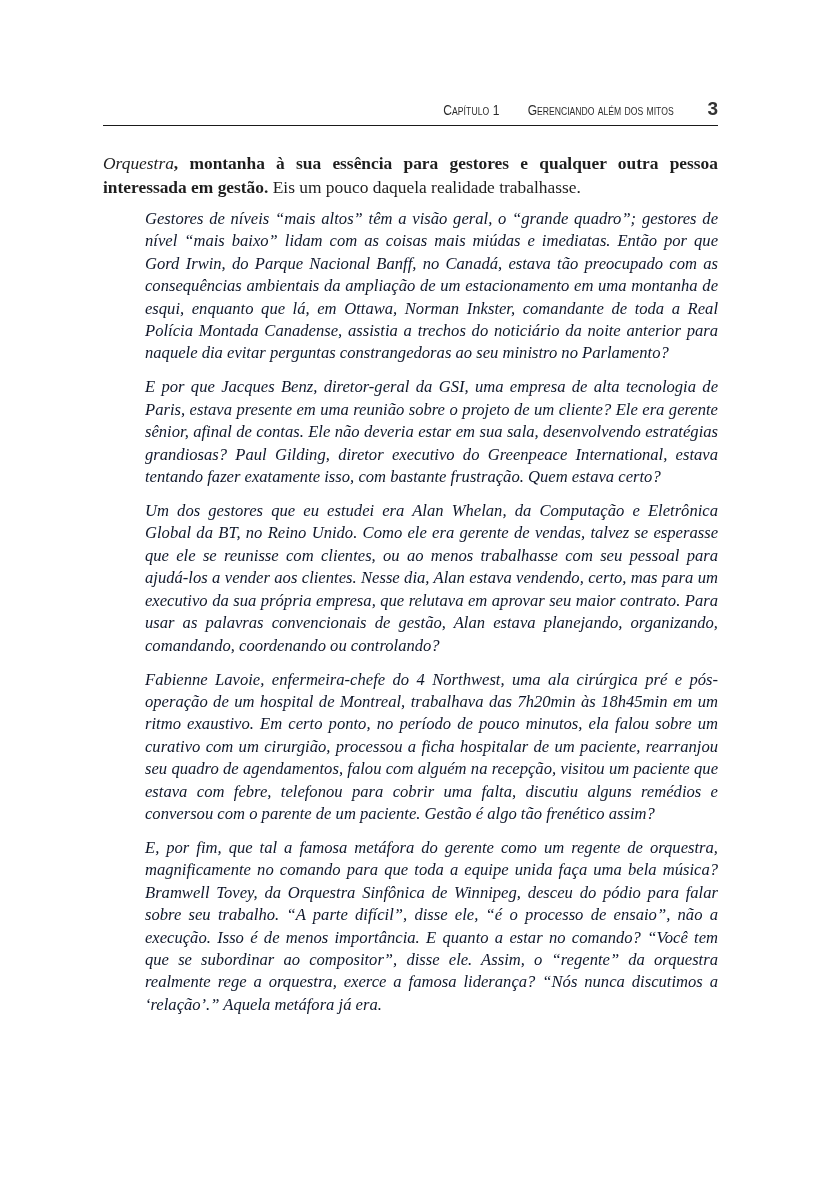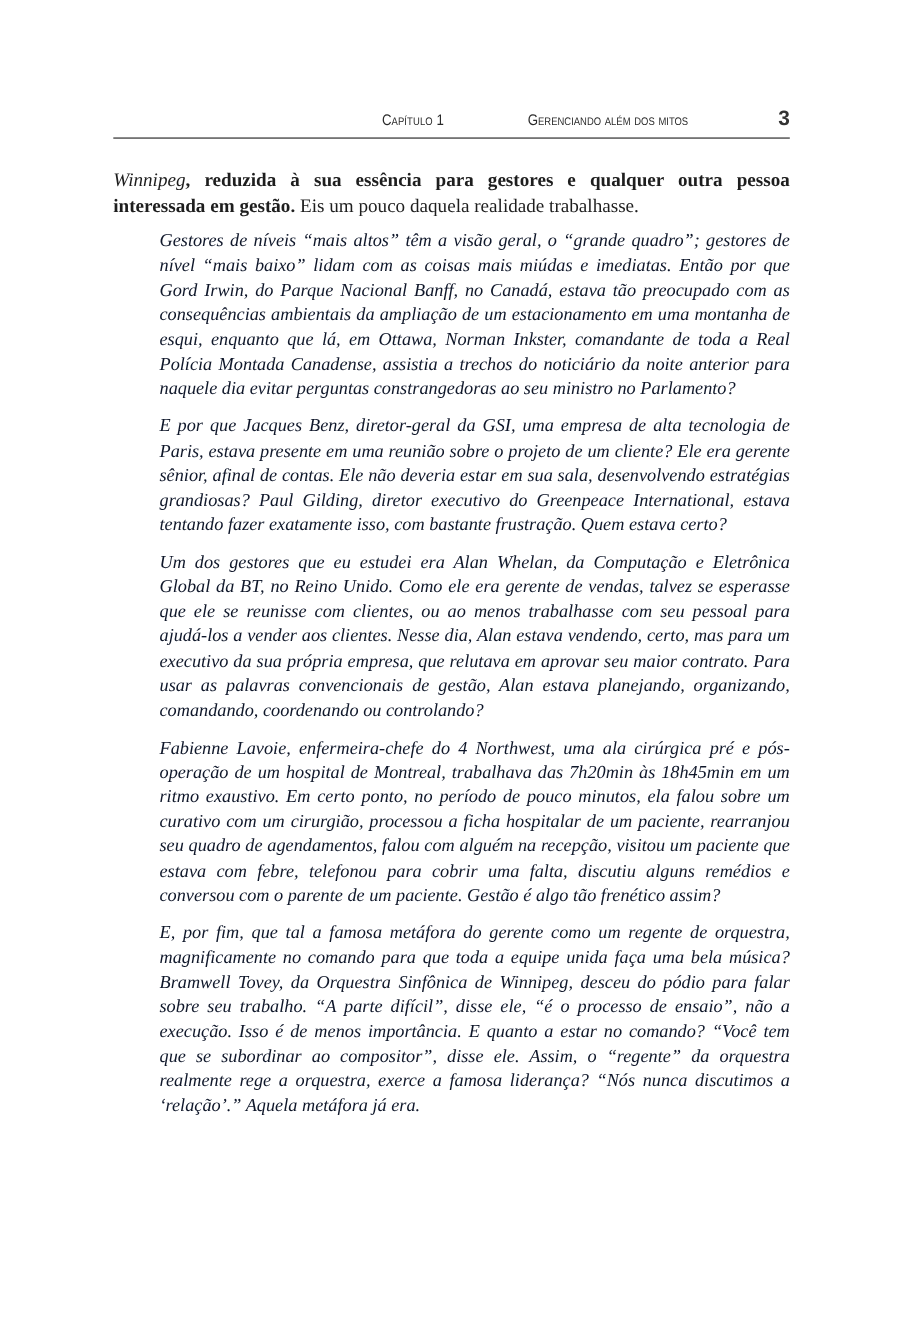--- a/index.html
+++ b/index.html
@@ -23,21 +23,20 @@
     .running-head {
       position: absolute;
       top: 98px;
       right: 0;
       display: flex;
       align-items: baseline;
       font-family: "Liberation Sans", sans-serif;
       font-stretch: condensed;
       color: #2a2a2a;
       white-space: nowrap;
-      gap: 48px;
     }
     .rh-chapter {
       font-size: 14px;
       font-variant: small-caps;
       letter-spacing: 0.1px;
       transform: scaleX(0.86);
       transform-origin: right center;
       margin-right: 4px;
     }
     .rh-title {
@@ -96,21 +95,21 @@
 <div class="page">
 
   <div class="running-head">
     <span class="rh-chapter">Capítulo 1</span>
     <span class="rh-title">Gerenciando além dos mitos</span>
     <span class="rh-page">3</span>
   </div>
 
   <div class="rule"></div>
 
-  <p class="lead"><span class="em bold" style="font-weight:normal">Winnipeg</span><span class="bold">, reduzida à sua essência para gestores e qualquer outra pessoa interessada em gestão.</span><span> Eis um pouco daquela realidade trabalhasse.</span></p>
+  <p class="lead"><span class="em bold" style="font-weight:normal">Orquestra</span><span class="bold">, montanha à sua essência para gestores e qualquer outra pessoa interessada em gestão.</span><span> Eis um pouco daquela realidade trabalhasse.</span></p>
 
   <div class="extracts">
     <p class="extract">Gestores de níveis “mais altos” têm a visão geral, o “grande quadro”; gestores de nível “mais baixo” lidam com as coisas mais miúdas e imediatas. Então por que Gord Irwin, do Parque Nacional Banff, no Canadá, estava tão preocupado com as consequências ambientais da ampliação de um estacionamento em uma montanha de esqui, enquanto que lá, em Ottawa, Norman Inkster, comandante de toda a Real Polícia Montada Canadense, assistia a trechos do noticiário da noite anterior para naquele dia evitar perguntas constrangedoras ao seu ministro no Parlamento?</p>
     <p class="extract">E por que Jacques Benz, diretor-geral da GSI, uma empresa de alta tecnologia de Paris, estava presente em uma reunião sobre o projeto de um cliente? Ele era gerente sênior, afinal de contas. Ele não deveria estar em sua sala, desenvolvendo estratégias grandiosas? Paul Gilding, diretor executivo do Greenpeace International, estava tentando fazer exatamente isso, com bastante frustração. Quem estava certo?</p>
     <p class="extract">Um dos gestores que eu estudei era Alan Whelan, da Computação e Eletrônica Global da BT, no Reino Unido. Como ele era gerente de vendas, talvez se esperasse que ele se reunisse com clientes, ou ao menos trabalhasse com seu pessoal para ajudá-los a vender aos clientes. Nesse dia, Alan estava vendendo, certo, mas para um executivo da sua própria empresa, que relutava em aprovar seu maior contrato. Para usar as palavras convencionais de gestão, Alan estava planejando, organizando, comandando, coordenando ou controlando?</p>
     <p class="extract">Fabienne Lavoie, enfermeira-chefe do 4 Northwest, uma ala cirúrgica pré e pós-operação de um hospital de Montreal, trabalhava das 7h20min às 18h45min em um ritmo exaustivo. Em certo ponto, no período de pouco minutos, ela falou sobre um curativo com um cirurgião, processou a ficha hospitalar de um paciente, rearranjou seu quadro de agendamentos, falou com alguém na recepção, visitou um paciente que estava com febre, telefonou para cobrir uma falta, discutiu alguns remédios e conversou com o parente de um paciente. Gestão é algo tão frenético assim?</p>
     <p class="extract">E, por fim, que tal a famosa metáfora do gerente como um regente de orquestra, magnificamente no comando para que toda a equipe unida faça uma bela música? Bramwell Tovey, da Orquestra Sinfônica de Winnipeg, desceu do pódio para falar sobre seu trabalho. “A parte difícil”, disse ele, “é o processo de ensaio”, não a execução. Isso é de menos importância. E quanto a estar no comando? “Você tem que se subordinar ao compositor”, disse ele. Assim, o “regente” da orquestra realmente rege a orquestra, exerce a famosa liderança? “Nós nunca discutimos a ‘relação’.” Aquela metáfora já era.</p>
   </div>
 
 </div>

